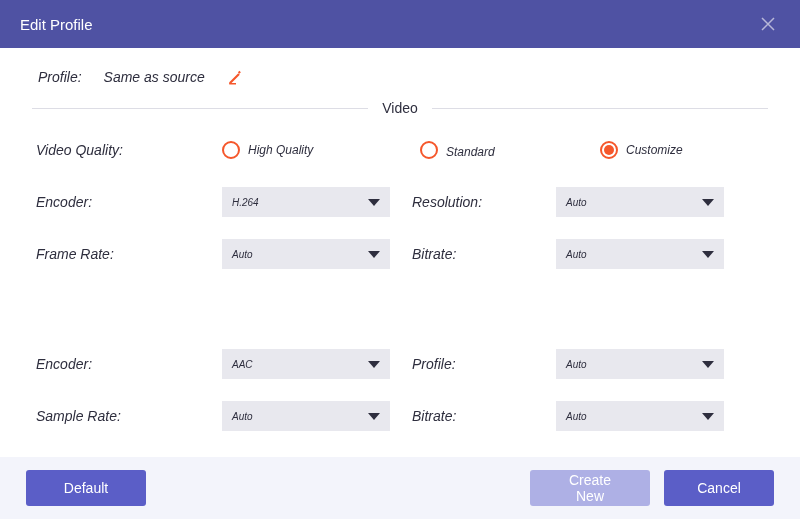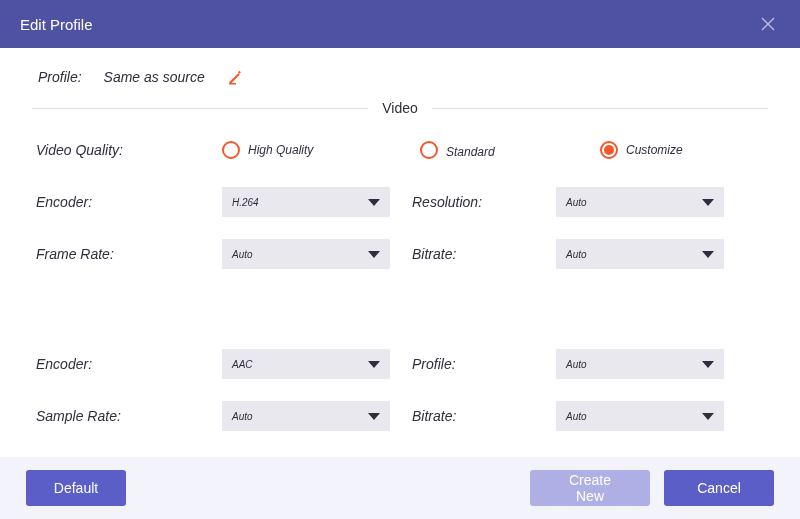--- a/index.html
+++ b/index.html
@@ -30,21 +30,21 @@
     .two-col-row { display: flex; align-items: center; height: 32px; }
     .col-left { display: flex; align-items: center; width: 372px; }
     .col-right { display: flex; align-items: center; flex: 1; }
     .label2-col { width: 148px; font-size: 14px; color: #2e2e3e; padding-left: 4px; }
     .select { width: 168px; height: 30px; background: #e8e8ee; display: flex; align-items: center; justify-content: space-between; padding: 0 10px; font-size: 10px; color: #2e2e3e; cursor: pointer; }
     .select .chev { width: 0; height: 0; border-left: 6px solid transparent; border-right: 6px solid transparent; border-top: 7px solid #2e2e3e; }
     .section-gap { height: 72px; }
     .footer { background: #f3f4fb; height: 62px; display: flex; align-items: center; padding: 0 26px; gap: 14px; margin-top: auto; }
     .footer .spacer { flex: 1; }
     .btn { height: 36px; border: none; font-size: 14px; border-radius: 3px; cursor: pointer; padding: 0 24px; display: flex; align-items: center; justify-content: center; }
-    .btn-default { background: #5b5ec7; color: #fff; width: 100px; text-align: center; }
+    .btn-default { background: #5b5ec7; color: #fff; width: 120px; text-align: center; }
     .btn-create { background: #aeb0e5; color: #fff; width: 120px; }
     .btn-cancel { background: #5b5ec7; color: #fff; width: 110px; }
   </style>
 </head>
 <body>
 
 <div class="window">
   <div class="titlebar">
     <div class="titlebar-title">Edit Profile</div>
     <div class="close-btn">

